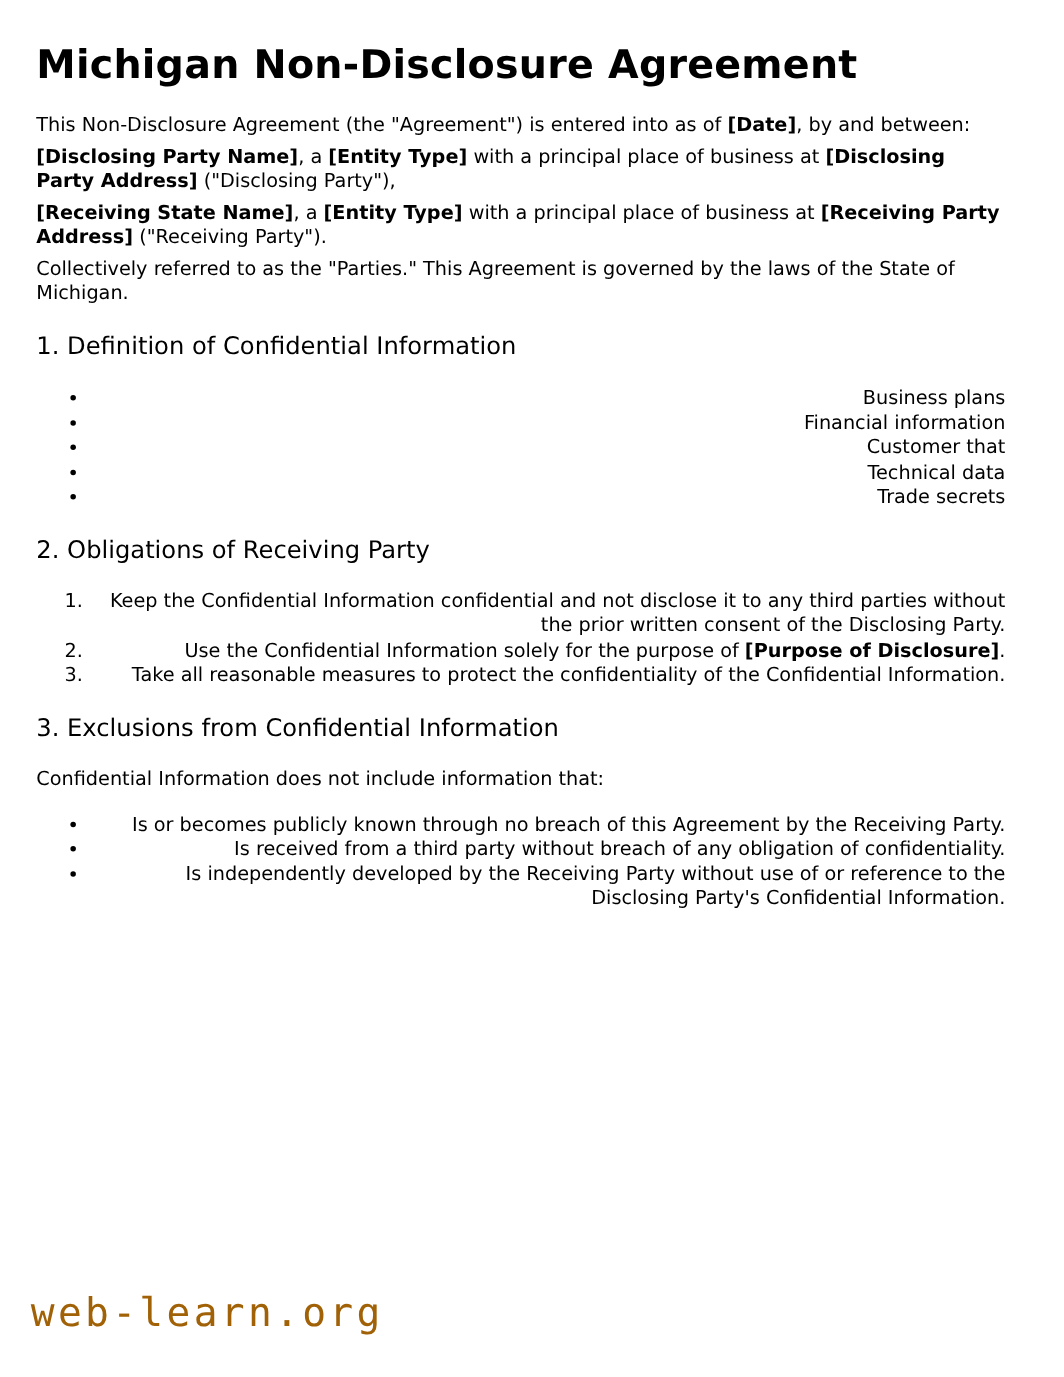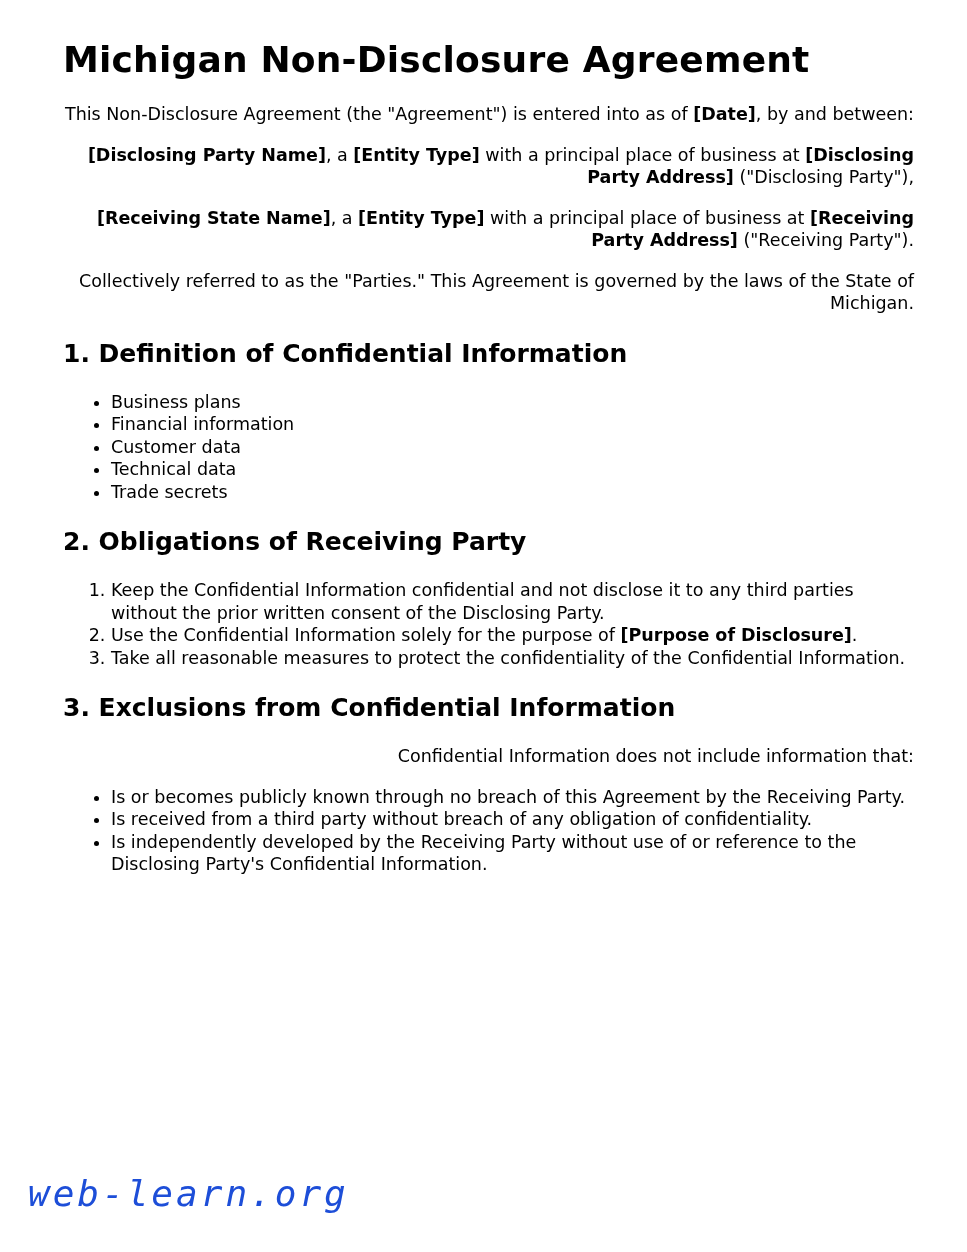--- a/index.html
+++ b/index.html
@@ -8,51 +8,50 @@
     height: 1252px;
     background: #ffffff;
     color: #000000;
     font-family: "DejaVu Sans", sans-serif;
     font-size: 17.5px;
     line-height: 22.5px;
     position: relative;
     overflow: hidden;
   }
   .doc {
-    padding: 38px 53px 0 63px;
+    padding: 38px 53px 0 33px;
   }
   h1 {
     font-size: 36px;
     line-height: 1.2;
     margin: 0 0 22px 0;
     font-weight: bold;
     letter-spacing: 0.2px;
   }
   h2 {
-    font-size: 25px;
+    font-size: 22px;
     line-height: 1.2;
     margin: 24px 0 22px 0;
-    font-weight: bold;
+    font-weight: normal;
   }
-  p { margin: 18px 0; text-align: right; }
+  p { margin: 6px 0; }
   ul, ol {
     margin: 18px 0;
     padding-left: 48px;
   }
-  li { margin: 0; }
+  li { margin: 0; text-align: right; }
   strong { font-weight: bold; }
   .watermark {
     position: absolute;
     left: 28px;
     top: 1183px;
     font-family: "DejaVu Sans Mono", monospace;
     font-size: 36px;
     letter-spacing: 3px;
-    color: #1d4ed8;
-    font-style: italic;
+    color: #a16207;
   }
 </style>
 </head>
 <body>
 
 <div class="doc">
 
   <h1>Michigan Non-Disclosure Agreement</h1>
 
   <p>This Non-Disclosure Agreement (the "Agreement") is entered into as of <strong>[Date]</strong>, by and between:</p>
@@ -62,21 +61,21 @@
 
   <p><strong>[Receiving State Name]</strong>, a <strong>[Entity Type]</strong> with a principal place of business at <strong>[Receiving Party Address]</strong> ("Receiving Party").</p>
 
   <p>Collectively referred to as the "Parties." This Agreement is governed by the laws of the State of Michigan.</p>
 
   <section>
     <h2>1. Definition of Confidential Information</h2>
     <ul>
       <li>Business plans</li>
       <li>Financial information</li>
-      <li>Customer data</li>
+      <li>Customer that</li>
       <li>Technical data</li>
       <li>Trade secrets</li>
     </ul>
   </section>
 
   <section>
     <h2>2. Obligations of Receiving Party</h2>
     <ol>
       <li>Keep the Confidential Information confidential and not disclose it to any third parties without the prior written consent of the Disclosing Party.</li>
       <li>Use the Confidential Information solely for the purpose of <strong>[Purpose of Disclosure]</strong>.</li>

